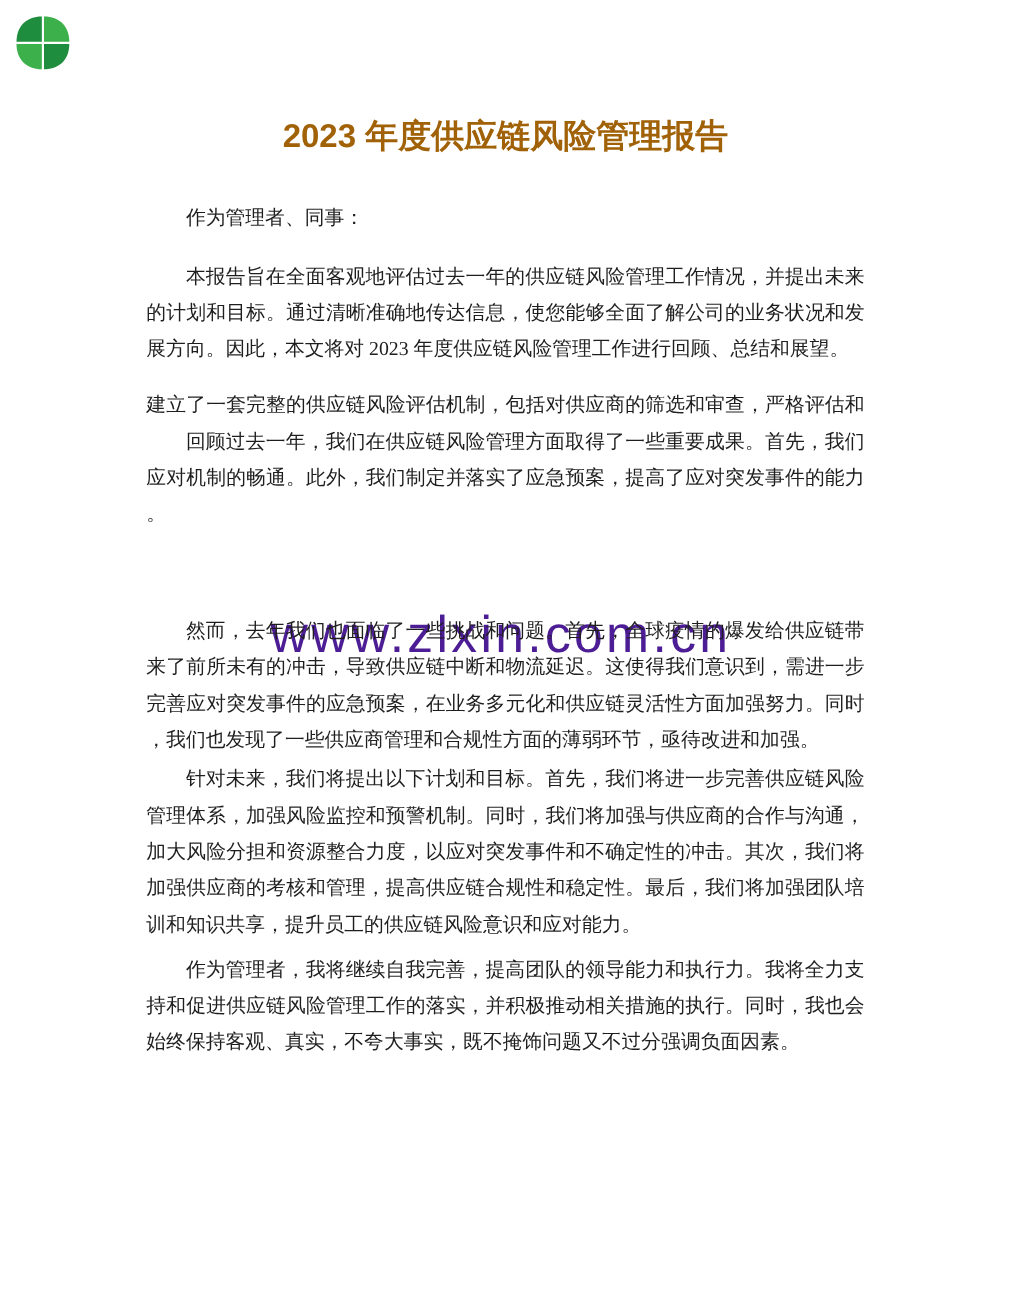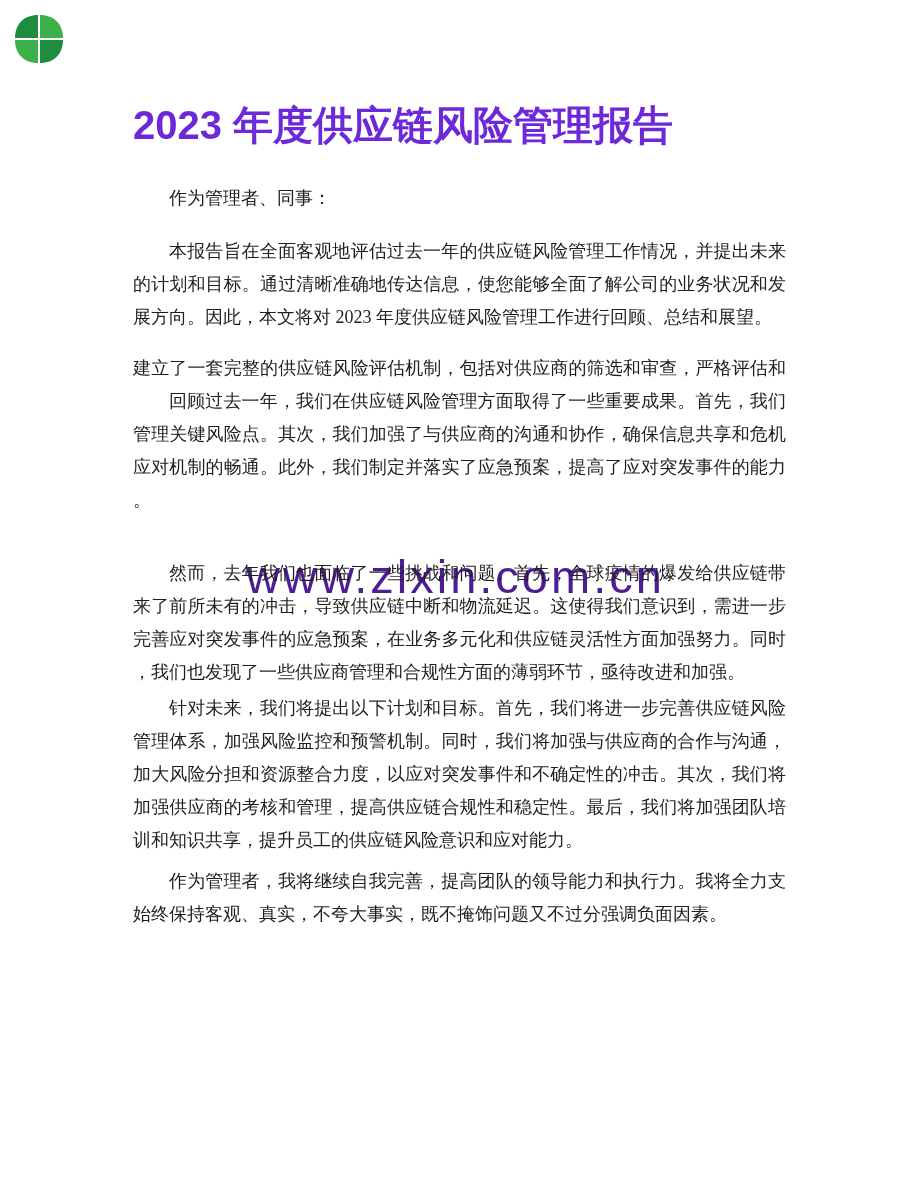--- a/index.html
+++ b/index.html
@@ -3,22 +3,22 @@
 <meta charset="utf-8">
 <style>
   html,body { margin:0; padding:0; background:#ffffff; }
   .page {
     position:relative; width:920px; height:1191px; background:#ffffff;
     overflow:hidden; font-family:"Liberation Serif","DejaVu Serif",serif;
   }
   .logo { position:absolute; left:12px; top:12px; width:54px; height:54px; }
   .doc-title {
     position:absolute; left:133px; top:104px; width:653px;
-    font-family:"Liberation Sans","DejaVu Sans",sans-serif;
-    font-weight:bold; font-size:40px; line-height:42px; color:#6d28d9;
+    text-align:center; font-family:"Liberation Sans","DejaVu Sans",sans-serif;
+    font-weight:bold; font-size:30px; line-height:42px; color:#a16207;
     white-space:pre; z-index:2;
   }
   .para { position:absolute; left:133px; width:653px; z-index:2; }
   .line {
     height:33px; line-height:33px; font-size:18px; color:#1e1e1e;
     white-space:pre; overflow:visible;
   }
   .line.just { text-align:justify; text-align-last:justify; text-justify:inter-character;font-family:Liberation Serif, serif; }
   .line.indent { text-indent:36px; }
   .greeting { top:182px; }
@@ -49,38 +49,38 @@
 
   <div id="paras">
       <div class="para" style="top: 235px;">
         <div class="line indent just">本报告旨在全面客观地评估过去一年的供应链风险管理工作情况，并提出未来</div>
         <div class="line just">的计划和目标。通过清晰准确地传达信息，使您能够全面了解公司的业务状况和发</div>
         <div class="line">展方向。因此，本文将对 2023 年度供应链风险管理工作进行回顾、总结和展望。</div>
       </div>
       <div class="para" style="top: 352px;">
         <div class="line just">建立了一套完整的供应链风险评估机制，包括对供应商的筛选和审查，严格评估和</div>
         <div class="line indent just">回顾过去一年，我们在供应链风险管理方面取得了一些重要成果。首先，我们</div>
-        <div class="line just">管理关键风险点。其次，我们加强了与供应商的沟通和协作，确保信息共享和危机</div>
         <div class="line just">应对机制的畅通。此外，我们制定并落实了应急预案，提高了应对突发事件的能力</div>
         <div class="line">。</div>
       </div>
       <div class="para" style="top: 557px;">
         <div class="line indent just">然而，去年我们也面临了一些挑战和问题。首先，全球疫情的爆发给供应链带</div>
         <div class="line just">来了前所未有的冲击，导致供应链中断和物流延迟。这使得我们意识到，需进一步</div>
         <div class="line just">完善应对突发事件的应急预案，在业务多元化和供应链灵活性方面加强努力。同时</div>
         <div class="line">，我们也发现了一些供应商管理和合规性方面的薄弱环节，亟待改进和加强。</div>
       </div>
       <div class="para" style="top: 692px;">
         <div class="line indent just">针对未来，我们将提出以下计划和目标。首先，我们将进一步完善供应链风险</div>
         <div class="line just">管理体系，加强风险监控和预警机制。同时，我们将加强与供应商的合作与沟通，</div>
         <div class="line just">加大风险分担和资源整合力度，以应对突发事件和不确定性的冲击。其次，我们将</div>
         <div class="line just">加强供应商的考核和管理，提高供应链合规性和稳定性。最后，我们将加强团队培</div>
         <div class="line">训和知识共享，提升员工的供应链风险意识和应对能力。</div>
       </div>
       <div class="para" style="top: 865px;">
         <div class="line indent just">作为管理者，我将继续自我完善，提高团队的领导能力和执行力。我将全力支</div>
+        <div class="line just">持和促进供应链风险管理工作的落实，并积极推动相关措施的执行。同时，我也会</div>
         <div class="line">始终保持客观、真实，不夸大事实，既不掩饰问题又不过分强调负面因素。</div>
       </div>
     </div>
 
   <div class="watermark">www.zlxin.com.cn</div>
 
 </div>
 
 </body></html>

